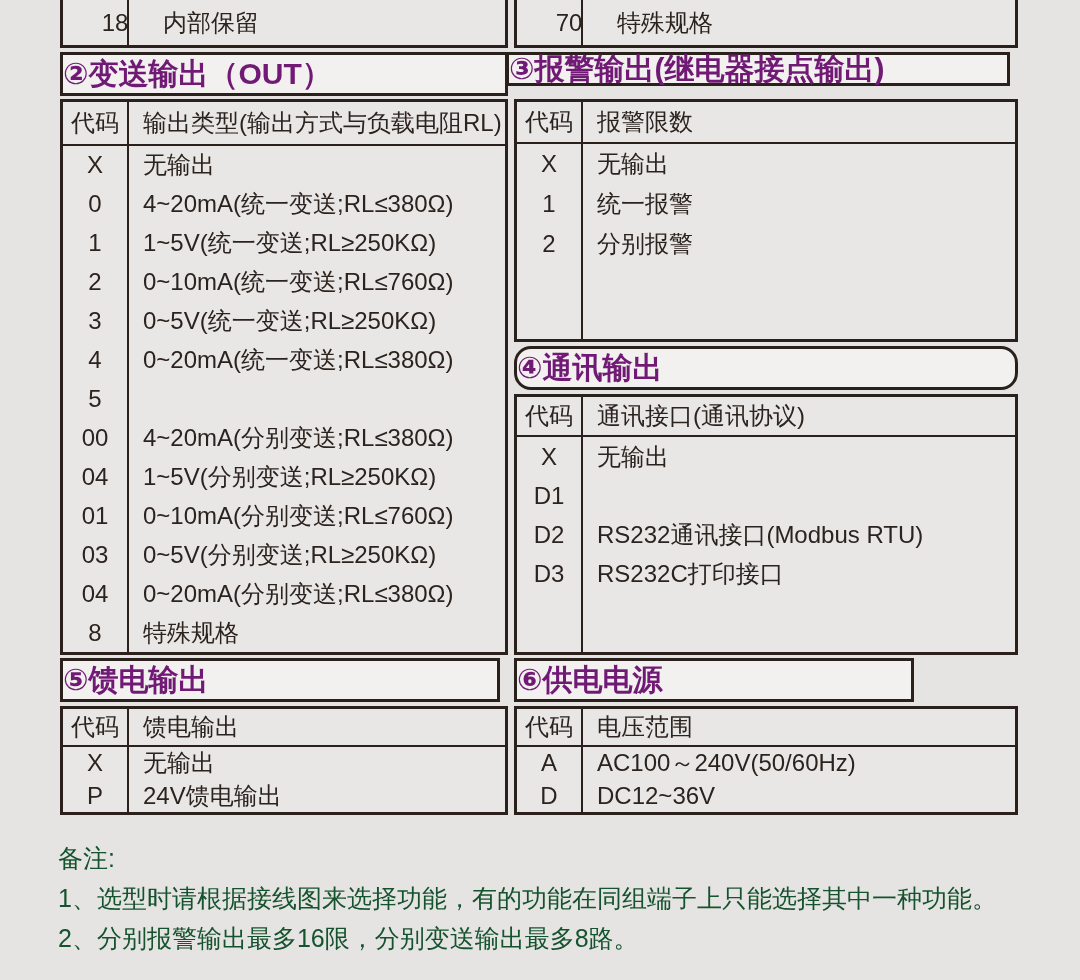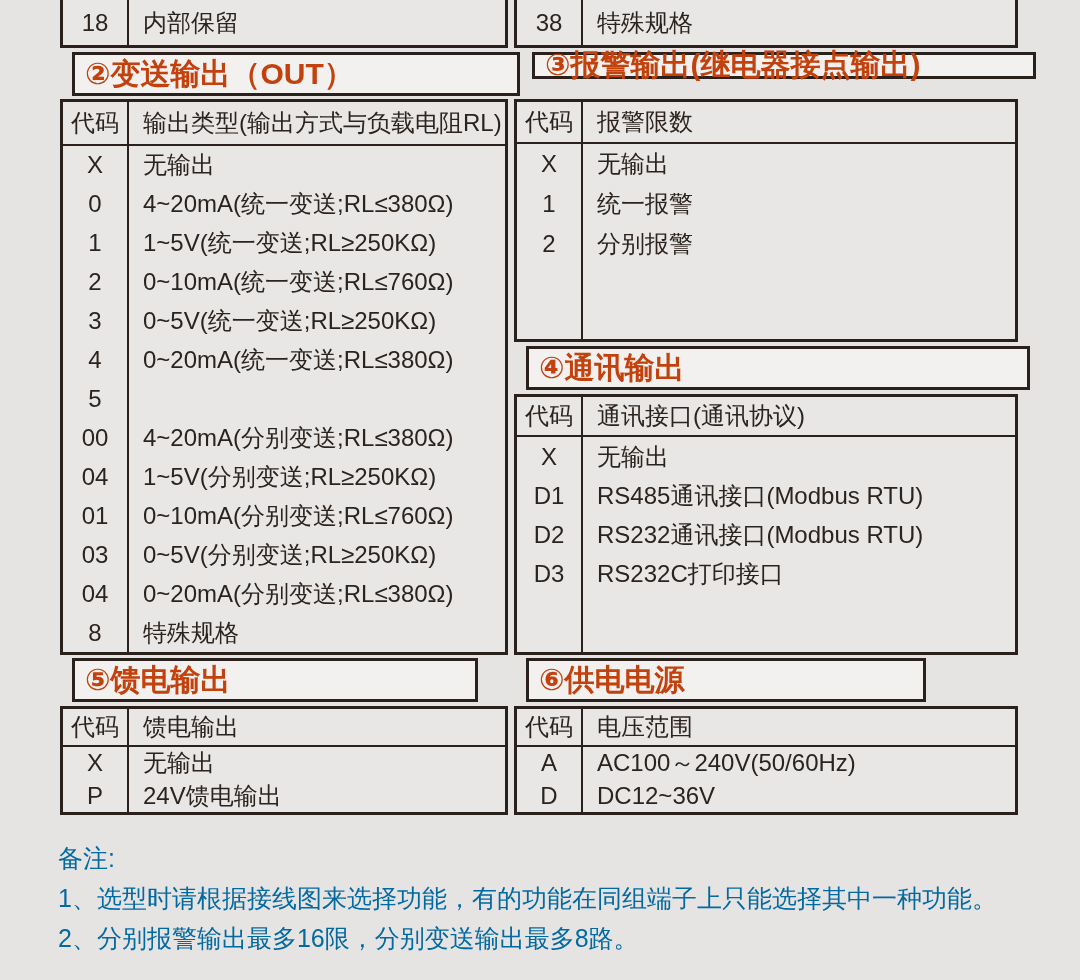--- a/index.html
+++ b/index.html
@@ -9,51 +9,51 @@
     font-family:"Liberation Sans","DejaVu Sans",sans-serif;
     color:#2b231e;
   }
   .box{
     position:absolute;background:#e9e7e6;
     border:3px solid #2b211c;box-sizing:border-box;
   }
   .vdiv{position:absolute;top:0;bottom:0;left:64px;width:2px;background:#2b211c;}
   .tbl{display:flex;flex-direction:column;height:100%;position:relative;}
   .tr{display:flex;align-items:stretch;}
-  .tr.grow{flex:1;}
+  .tr.grow{flex:1;margin-left:20px;}
   .th{border-bottom:2px solid #2b211c;}
   .code{flex:0 0 64px;width:64px;display:flex;align-items:center;justify-content:center;
         font-size:24px;font-weight:500;}
   .lbl{flex:1;display:flex;align-items:center;padding-left:16px;box-sizing:border-box;
        font-size:24px;font-weight:500;white-space:nowrap;}
   .strip{
     position:absolute;background:#f2f1ef;border:3px solid #2b211c;box-sizing:border-box;
-    display:flex;align-items:center;padding-left:10px;
-    font-size:30px;font-weight:bold;color:#c2410c;white-space:nowrap;margin-left:12px;
+    display:flex;align-items:center;
+    font-size:30px;font-weight:bold;color:#701a75;white-space:nowrap;
   }
   .notes{position:absolute;left:58px;top:838px;width:1000px;
-         font-size:25px;font-weight:500;color:#0369a1;}
+         font-size:25px;font-weight:500;color:#14532d;}
   .notes .line{height:40px;display:flex;align-items:center;white-space:nowrap;}
 
   
   #top-left  {left:60px;top:-3px;width:448px;height:51px;}
   #top-right {left:514px;top:-3px;width:504px;height:51px;}
   #strip2 {left:60px;top:52px;width:448px;height:44px;}
-  #strip3 {left:520px;top:52px;width:504px;height:27px;}
+  #strip3 {left:506px;top:52px;width:504px;height:34px;}
   #tbl2 {left:60px;top:99px;width:448px;height:556px;}
   #tbl2 .th{height:42px;flex:0 0 42px;}
   #tbl2 .tr.data{flex:1;}
   #tbl3 {left:514px;top:99px;width:504px;height:243px;}
   #tbl3 .th{height:40px;flex:0 0 40px;}
   #tbl3 .tr.data{height:40px;flex:0 0 40px;}
-  #strip4 {left:514px;top:346px;width:504px;height:44px;}
+  #strip4 {left:514px;top:346px;width:504px;height:44px;border-radius:17px;}
   #tbl4 {left:514px;top:394px;width:504px;height:261px;}
   #tbl4 .th{height:38px;flex:0 0 38px;}
   #tbl4 .tr.data{height:39px;flex:0 0 39px;}
-  #strip5 {left:60px;top:658px;width:406px;height:44px;}
+  #strip5 {left:60px;top:658px;width:440px;height:44px;}
   #strip6 {left:514px;top:658px;width:400px;height:44px;}
   #tbl5 {left:60px;top:706px;width:448px;height:109px;}
   #tbl5 .th{height:36px;flex:0 0 36px;}
   #tbl5 .tr.data{flex:1;}
   #tbl6 {left:514px;top:706px;width:504px;height:109px;}
   #tbl6 .th{height:36px;flex:0 0 36px;}
   #tbl6 .tr.data{flex:1;}
 </style>
 </head>
 <body>
@@ -65,21 +65,21 @@
       <span class="code">18</span>
       <span class="lbl">内部保留</span>
     </div>
   </div>
 </div>
 
 <div class="box" id="top-right">
   <div class="vdiv"></div>
   <div class="tbl">
     <div class="tr grow">
-      <span class="code">38</span>
+      <span class="code">70</span>
       <span class="lbl">特殊规格</span>
     </div>
   </div>
 </div>
 
 <div class="strip" id="strip2">②变送输出（OUT）</div>
 
 <div class="strip" id="strip3">③报警输出(继电器接点输出)</div>
 
 <div class="box" id="tbl2">
@@ -172,21 +172,20 @@
     <div class="tr th">
       <span class="code">代码</span>
       <span class="lbl">通讯接口(通讯协议)</span>
     </div>
     <div class="tr data">
         <span class="code">X</span>
         <span class="lbl">无输出</span>
       </div>
     <div class="tr data">
         <span class="code">D1</span>
-        <span class="lbl">RS485通讯接口(Modbus RTU)</span>
       </div>
     <div class="tr data">
         <span class="code">D2</span>
         <span class="lbl">RS232通讯接口(Modbus RTU)</span>
       </div>
     <div class="tr data">
         <span class="code">D3</span>
         <span class="lbl">RS232C打印接口</span>
       </div>
   </div>

